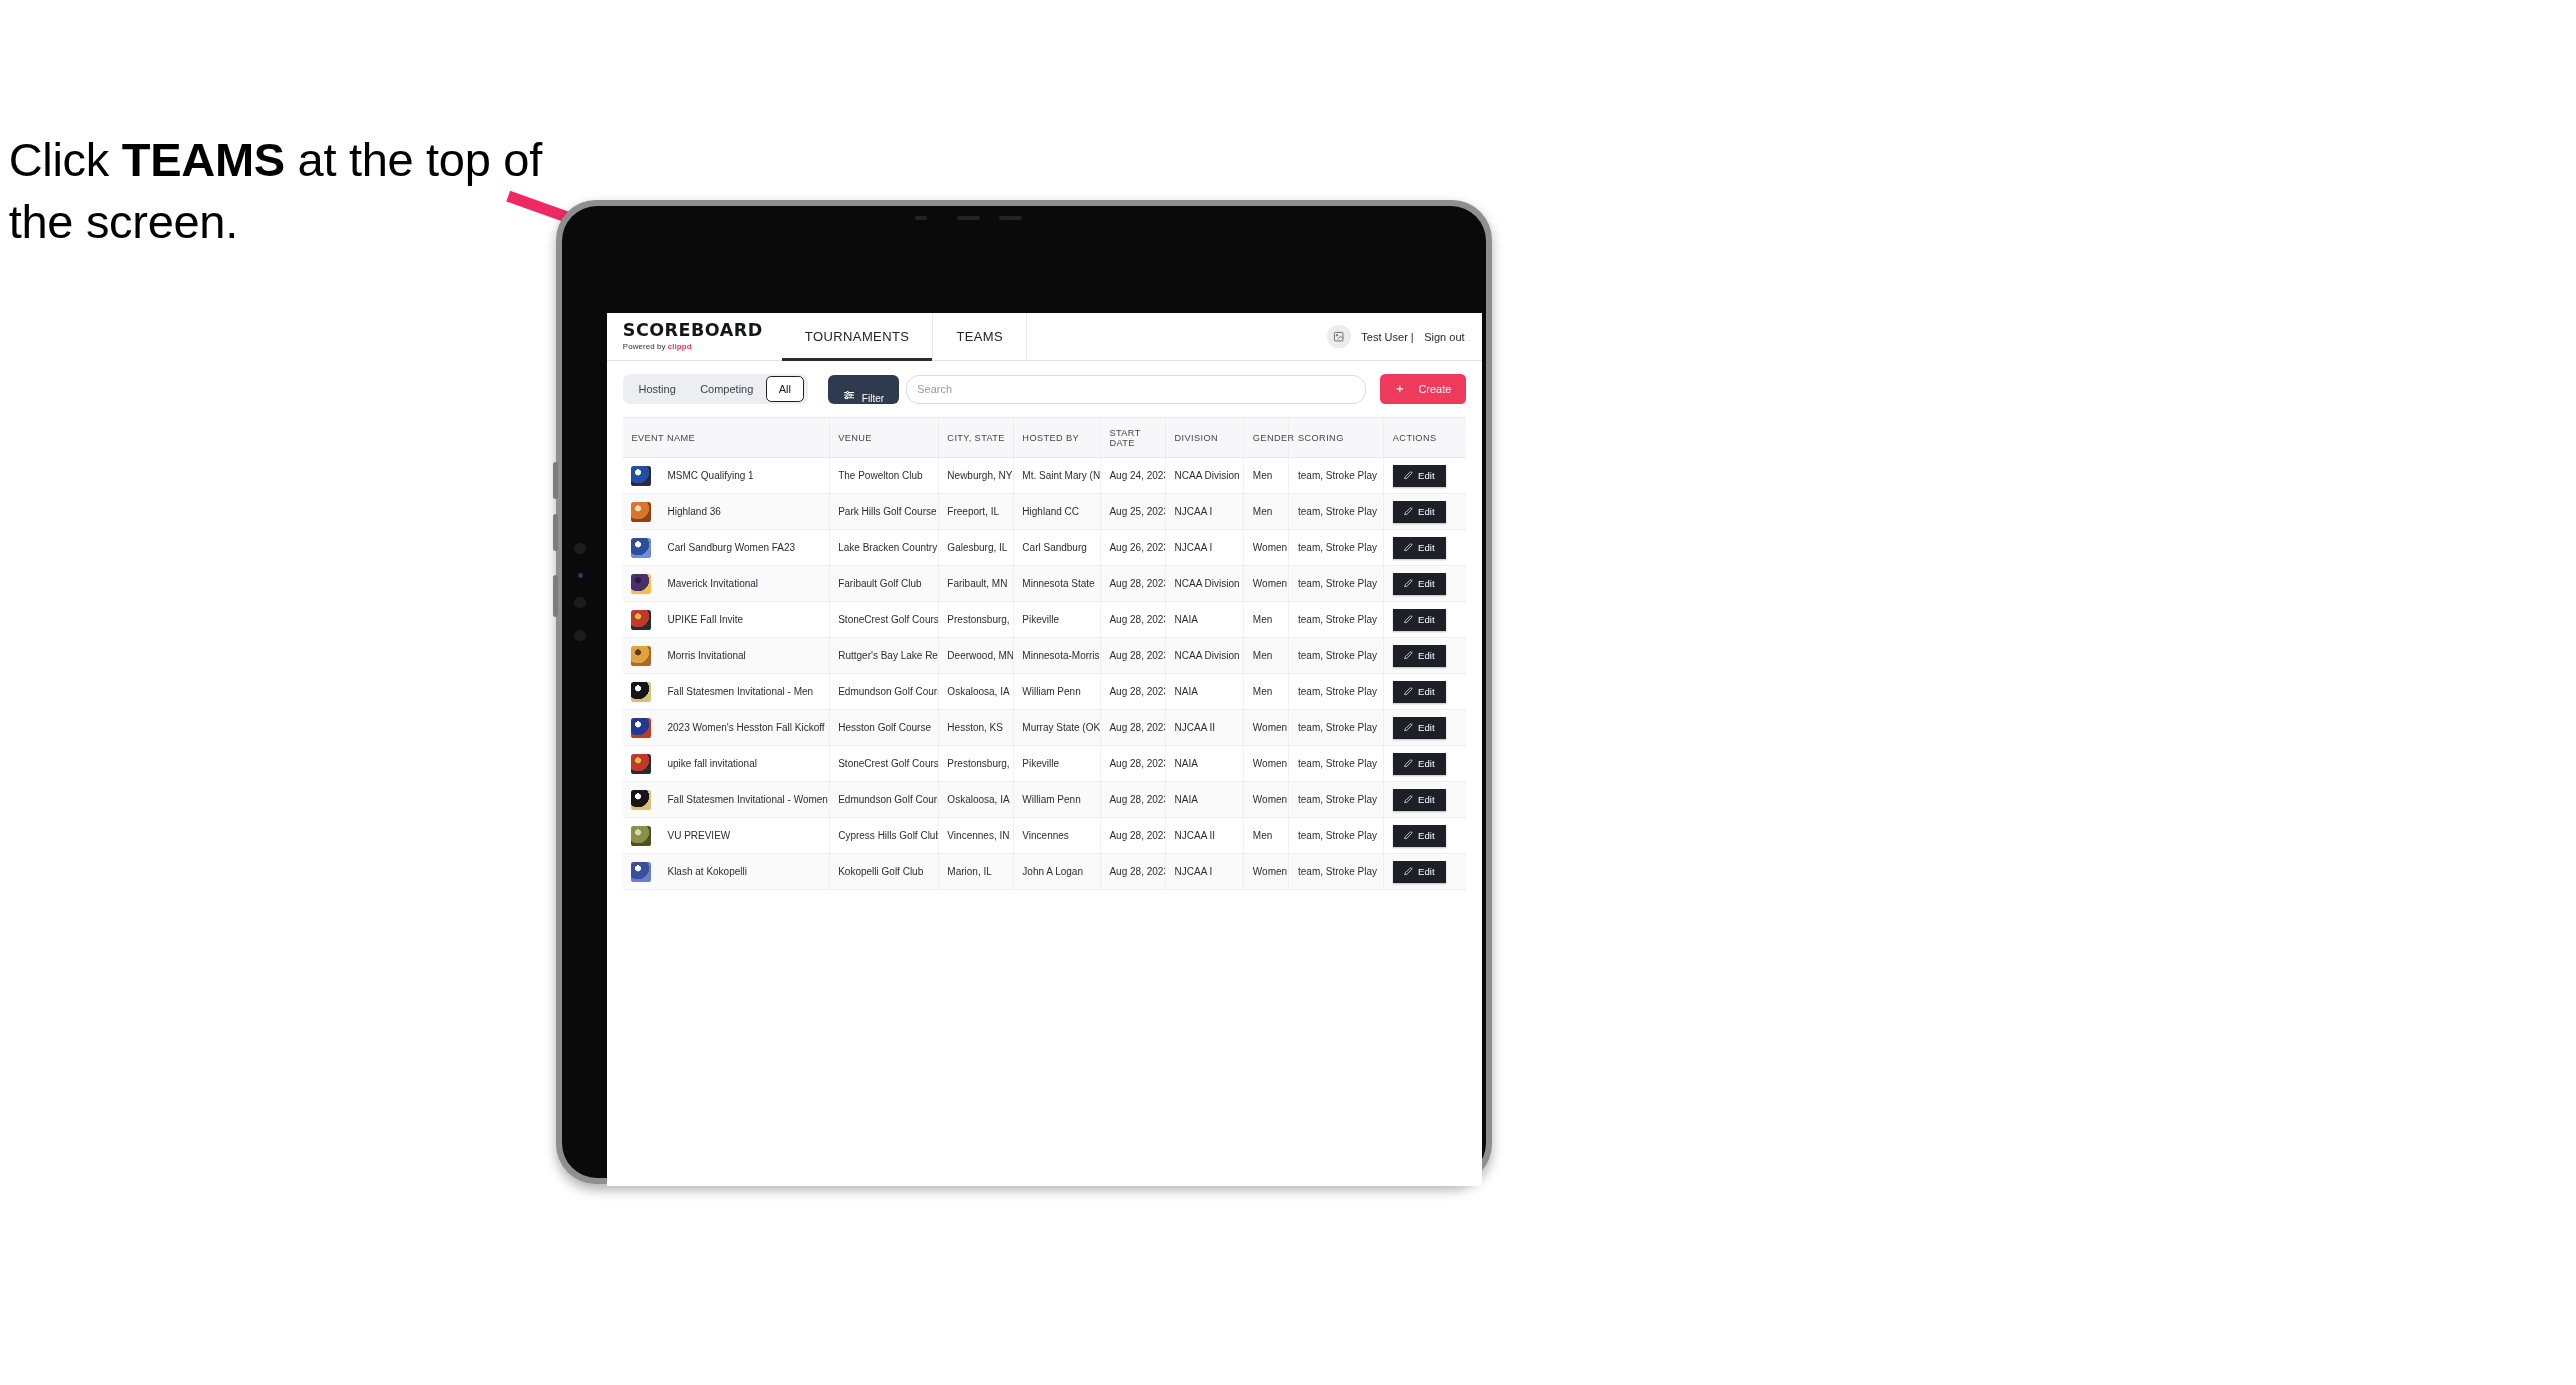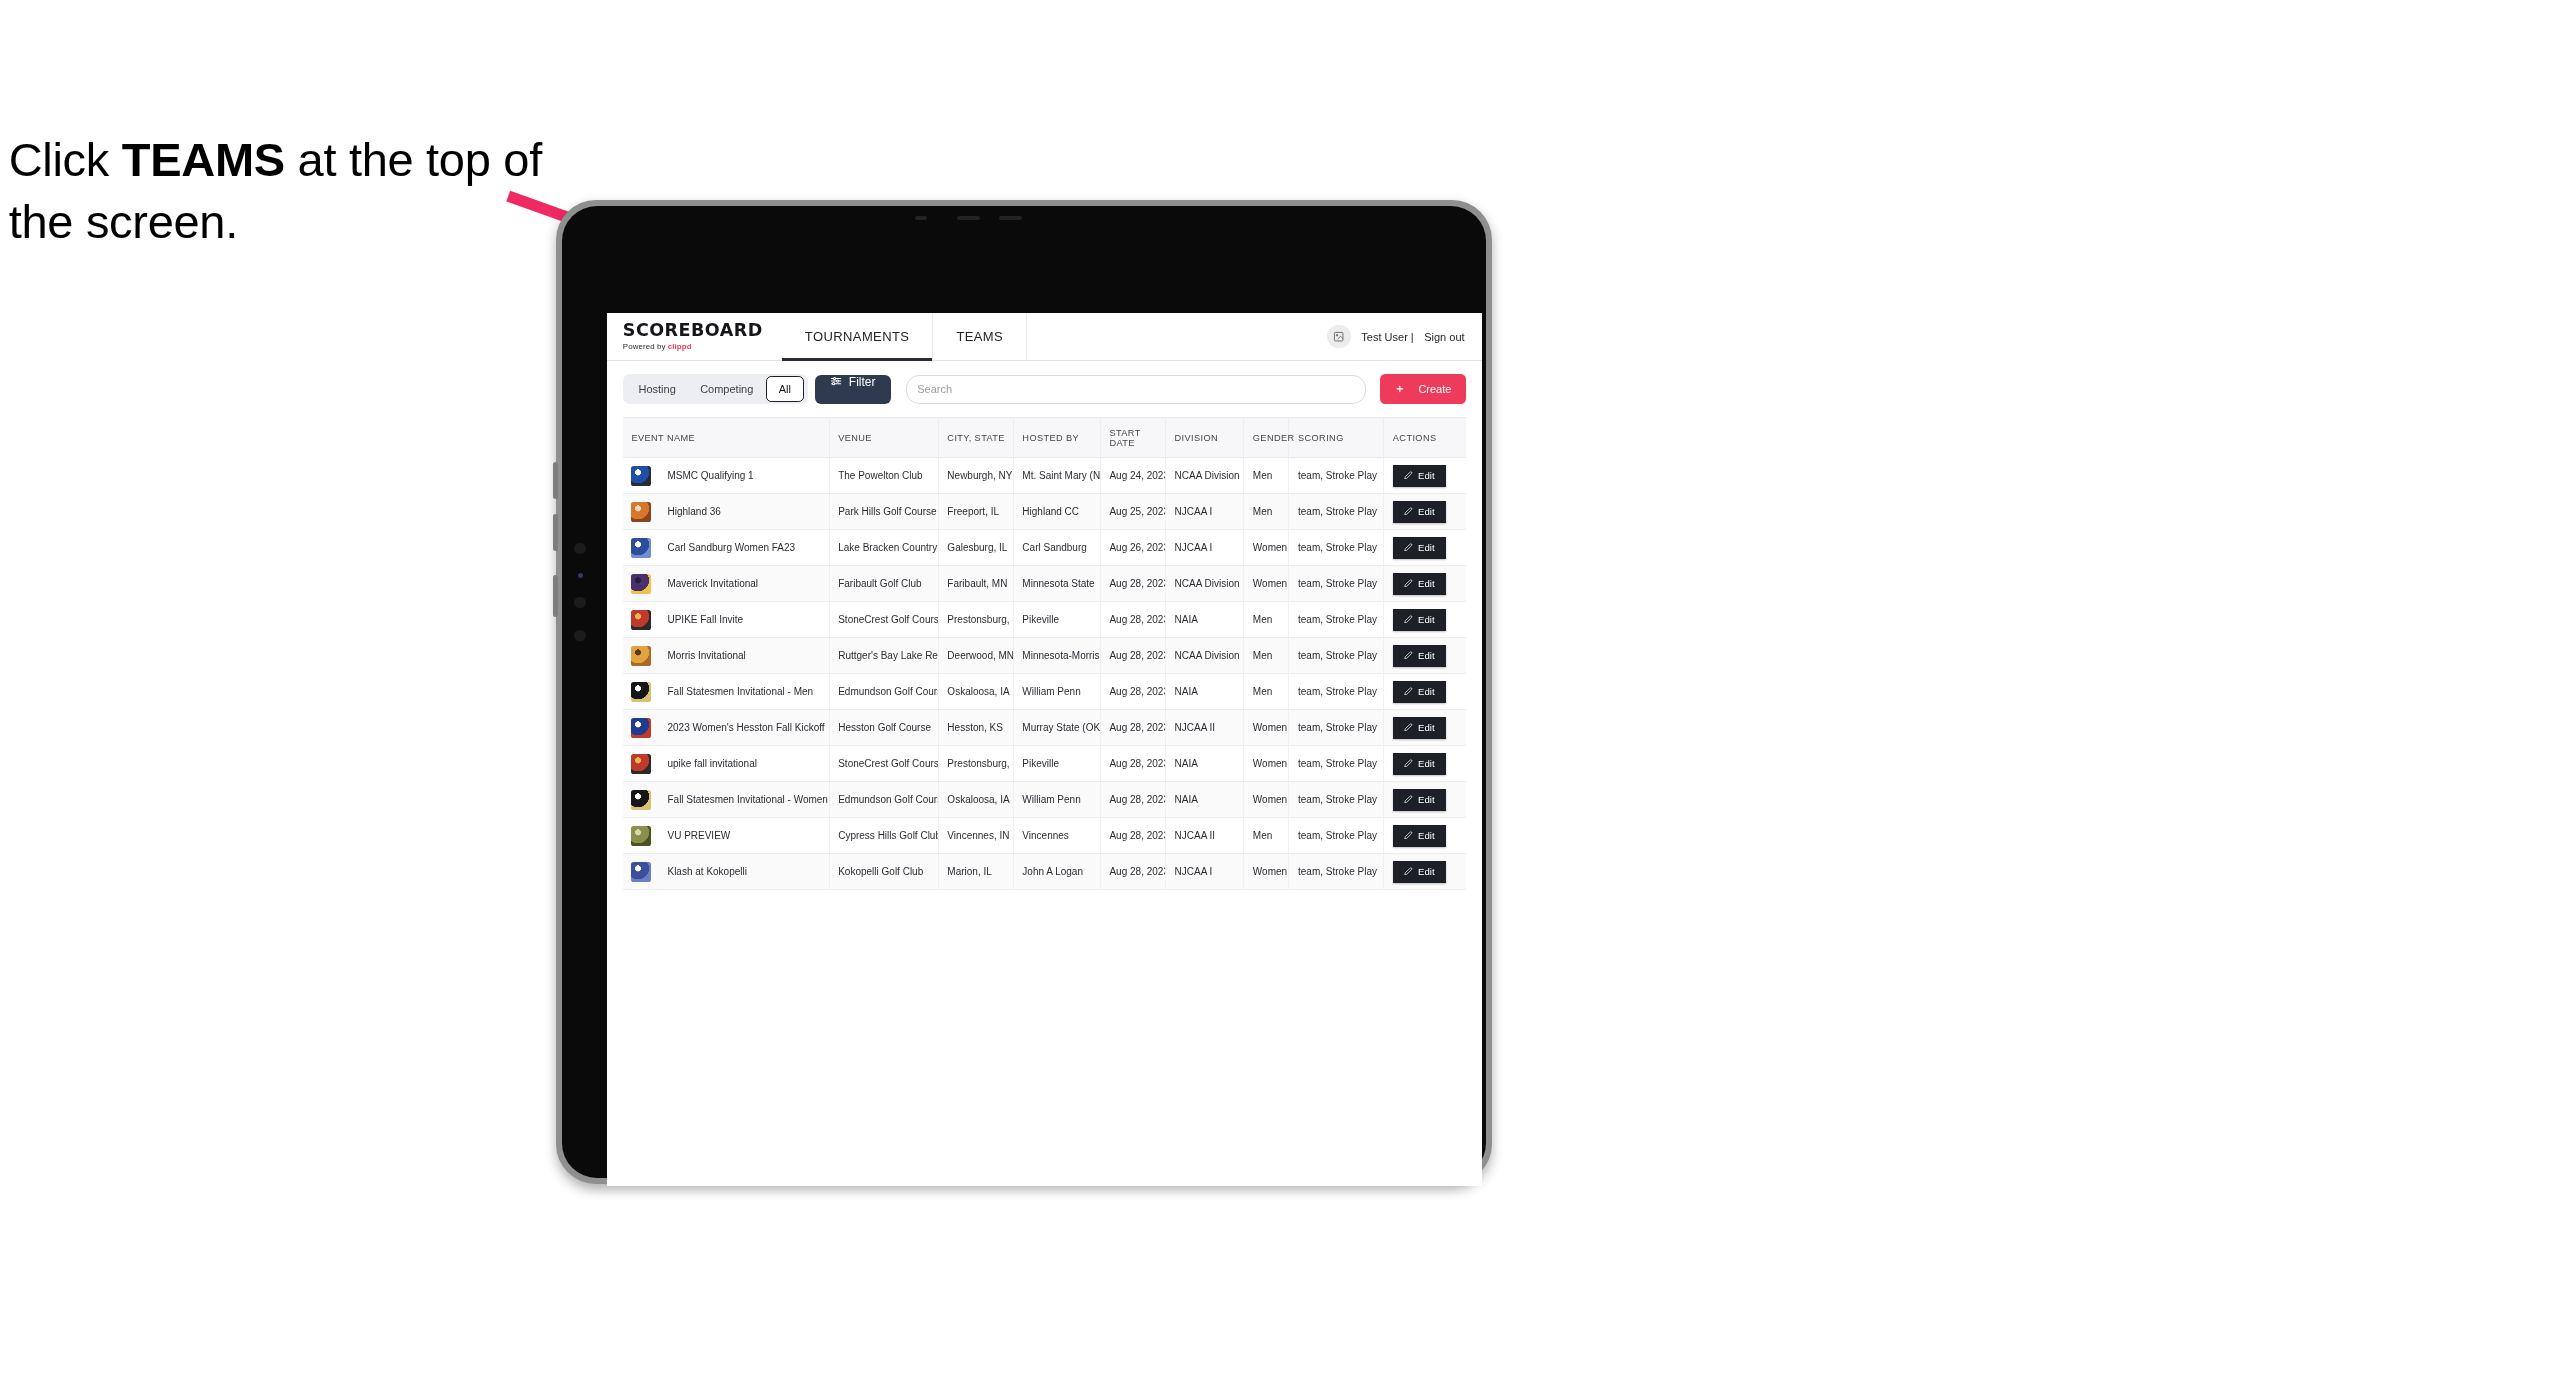--- a/index.html
+++ b/index.html
@@ -149,28 +149,28 @@
     cursor: pointer; border-radius: 5.2px;
   }
   .seg.active {
     background: #ffffff;
     border: 1.4px solid #1e2027;
     color: #14151a;
     font-weight: normal;
     height: 26px;
   }
   #filter-btn {
-    margin-left: 7px;
+    margin-left: 20px;
     height: 29px;
     background: #2e3a4d;
     color: #ffffff;
     border-radius: 6.1px;
-    display: flex; align-items: flex-start; gap: 7px;
+    display: flex; align-items: flex-end; gap: 7px;
     padding: 0 15px;
-    font-size: 12px;
+    font-size: 10px;
     cursor: pointer;
   }
   #search-wrap {
     margin-left: auto;
     display: flex; align-items: center; gap: 14px;
   }
   #search-input {
     width: 460px; height: 29px;
     border: 0.9px solid #d9dadf;
     border-radius: 13px;

